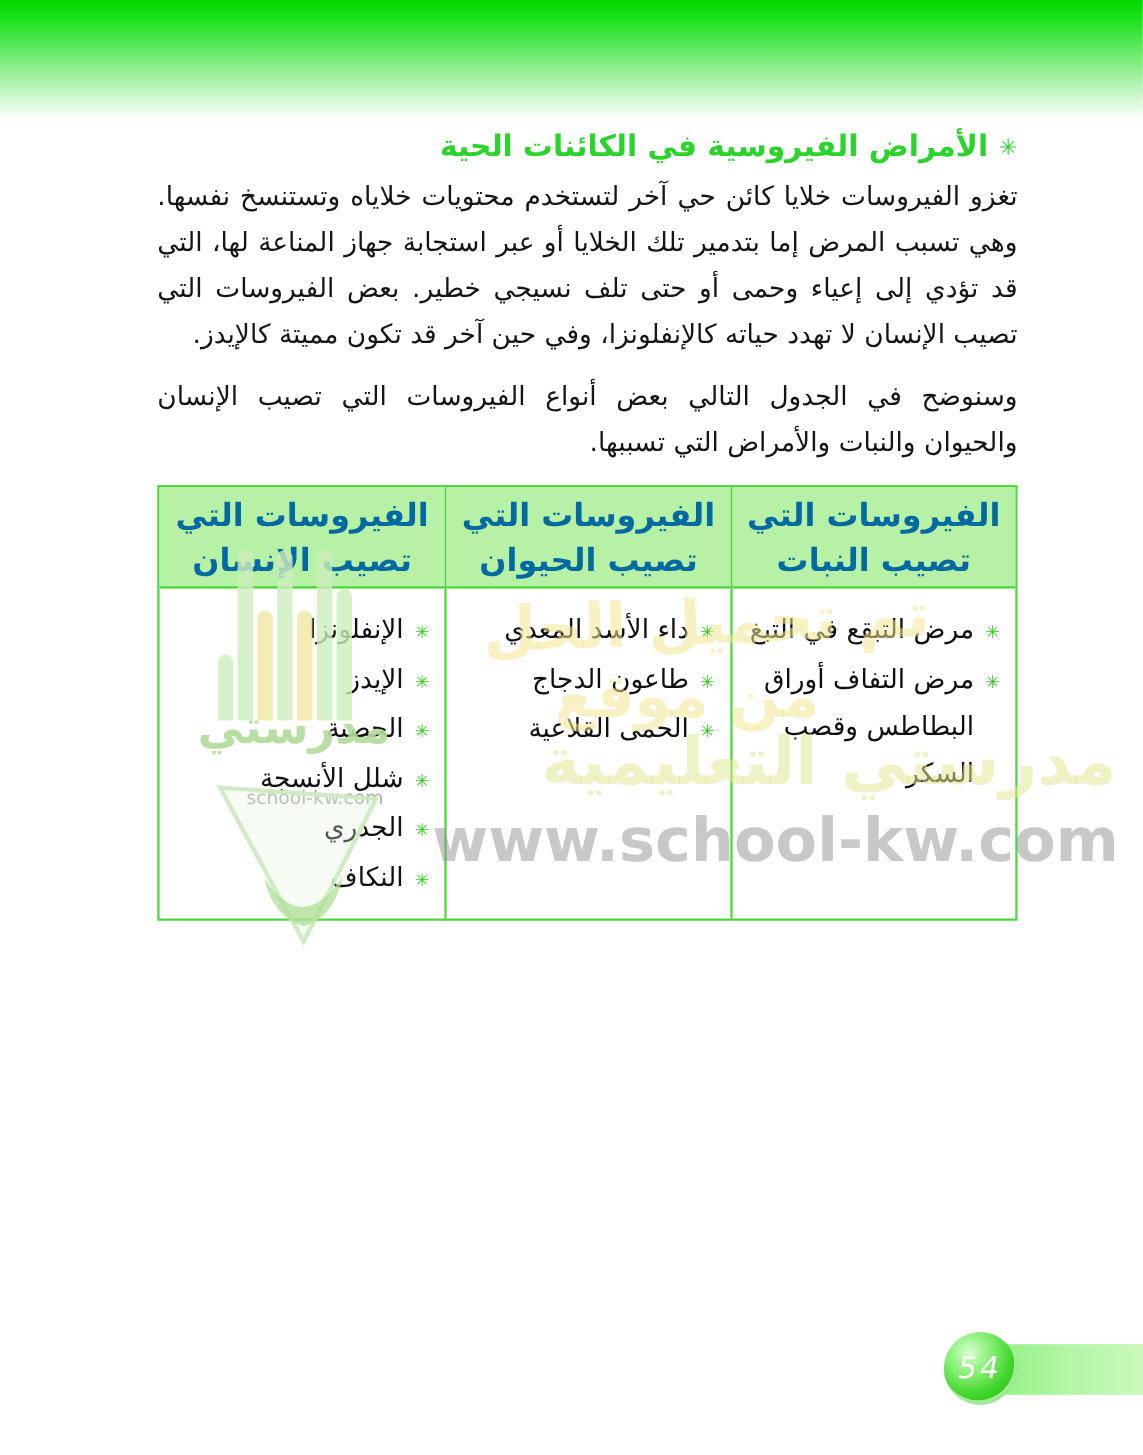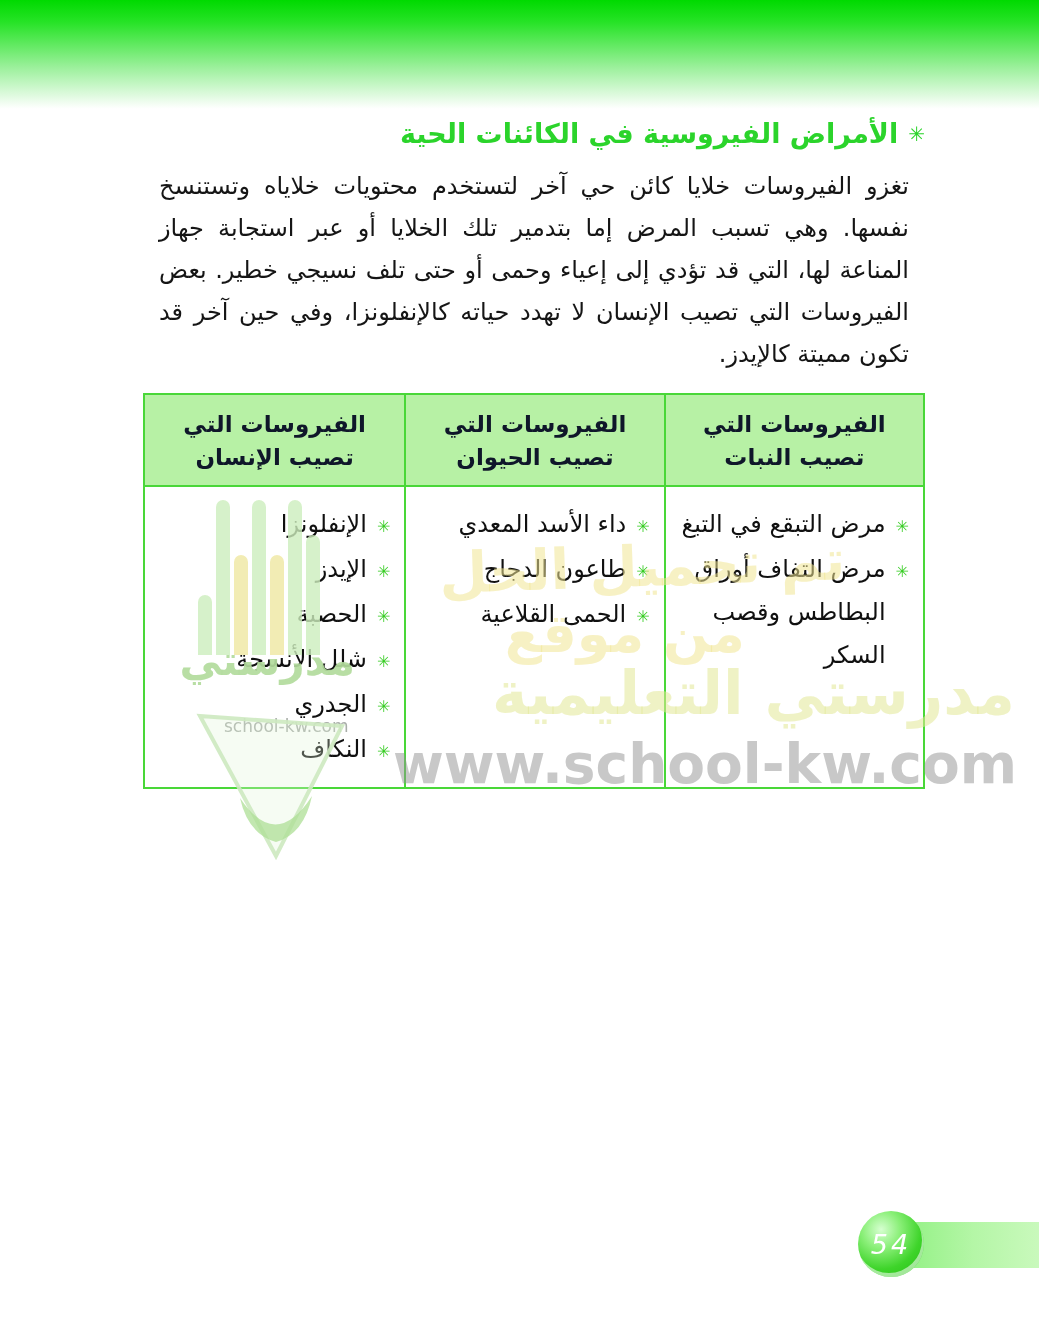--- a/index.html
+++ b/index.html
@@ -18,35 +18,35 @@
   .content {
     position:absolute; top:118px; right:114px; width:782px;
     direction:rtl; z-index:1;
   }
   .section-title {
     display:flex; align-items:center; gap:10px;
     color:#2bd42b; font-weight:bold; font-size:27px; margin:0 0 8px 0;
   }
   .section-title .marker { font-size:20px; line-height:1; color:#2bd42b; }
   .para {
-    margin:16px; text-align:justify; font-size:24px; line-height:42px;
+    margin:0; text-align:justify; font-size:24px; line-height:42px;
     color:#151515;
   }
   .para.gap-before { margin-top:14px; }
   
   .vtable {
     margin-top:18px;
     display:grid; grid-template-columns:1fr 1fr 1fr;
     border:2px solid #49d738; background:#ffffff; direction:rtl;
   }
   .vcol:not(:last-child) { border-left:2px solid #49d738; }
   .vhead {
     height:90px; background:#b7f1a5; border-bottom:2px solid #49d738;
     display:flex; flex-direction:column; justify-content:center; align-items:center;
-    gap:7px; font-weight:bold; font-size:23px; color:#0f172a; text-align:center;
+    gap:7px; font-weight:bold; font-size:29px; color:#0369a1; text-align:center;
   }
   .vlist {
     list-style:none; margin:0; padding:16px 14px 14px 8px; min-height:256px;
   }
   .vlist li {
     display:flex; align-items:baseline; gap:10px;
     font-size:24px; line-height:43px; color:#101010;
   }
   .vlist .bullet { color:#36cc22; font-size:16px; flex:0 0 auto; }
   
@@ -102,20 +102,21 @@
   <div class="top-gradient"></div>
 
   <div class="content">
 
     <div class="section-title">
       <span class="marker">✳</span>
       <span>الأمراض الفيروسية في الكائنات الحية</span>
     </div>
 
     <p class="para">تغزو الفيروسات خلايا كائن حي آخر لتستخدم محتويات خلاياه وتستنسخ نفسها. وهي تسبب المرض إما بتدمير تلك الخلايا أو عبر استجابة جهاز المناعة لها، التي قد تؤدي إلى إعياء وحمى أو حتى تلف نسيجي خطير. بعض الفيروسات التي تصيب الإنسان لا تهدد حياته كالإنفلونزا، وفي حين آخر قد تكون مميتة كالإيدز.</p>
+    <p class="para gap-before">وسنوضح في الجدول التالي بعض أنواع الفيروسات التي تصيب الإنسان والحيوان والنبات والأمراض التي تسببها.</p>
 
     <div class="vtable">
 
       <div class="vcol">
         <div class="vhead">
           <span>الفيروسات التي</span>
           <span>تصيب النبات</span>
         </div>
         <ul class="vlist">
           <li>

